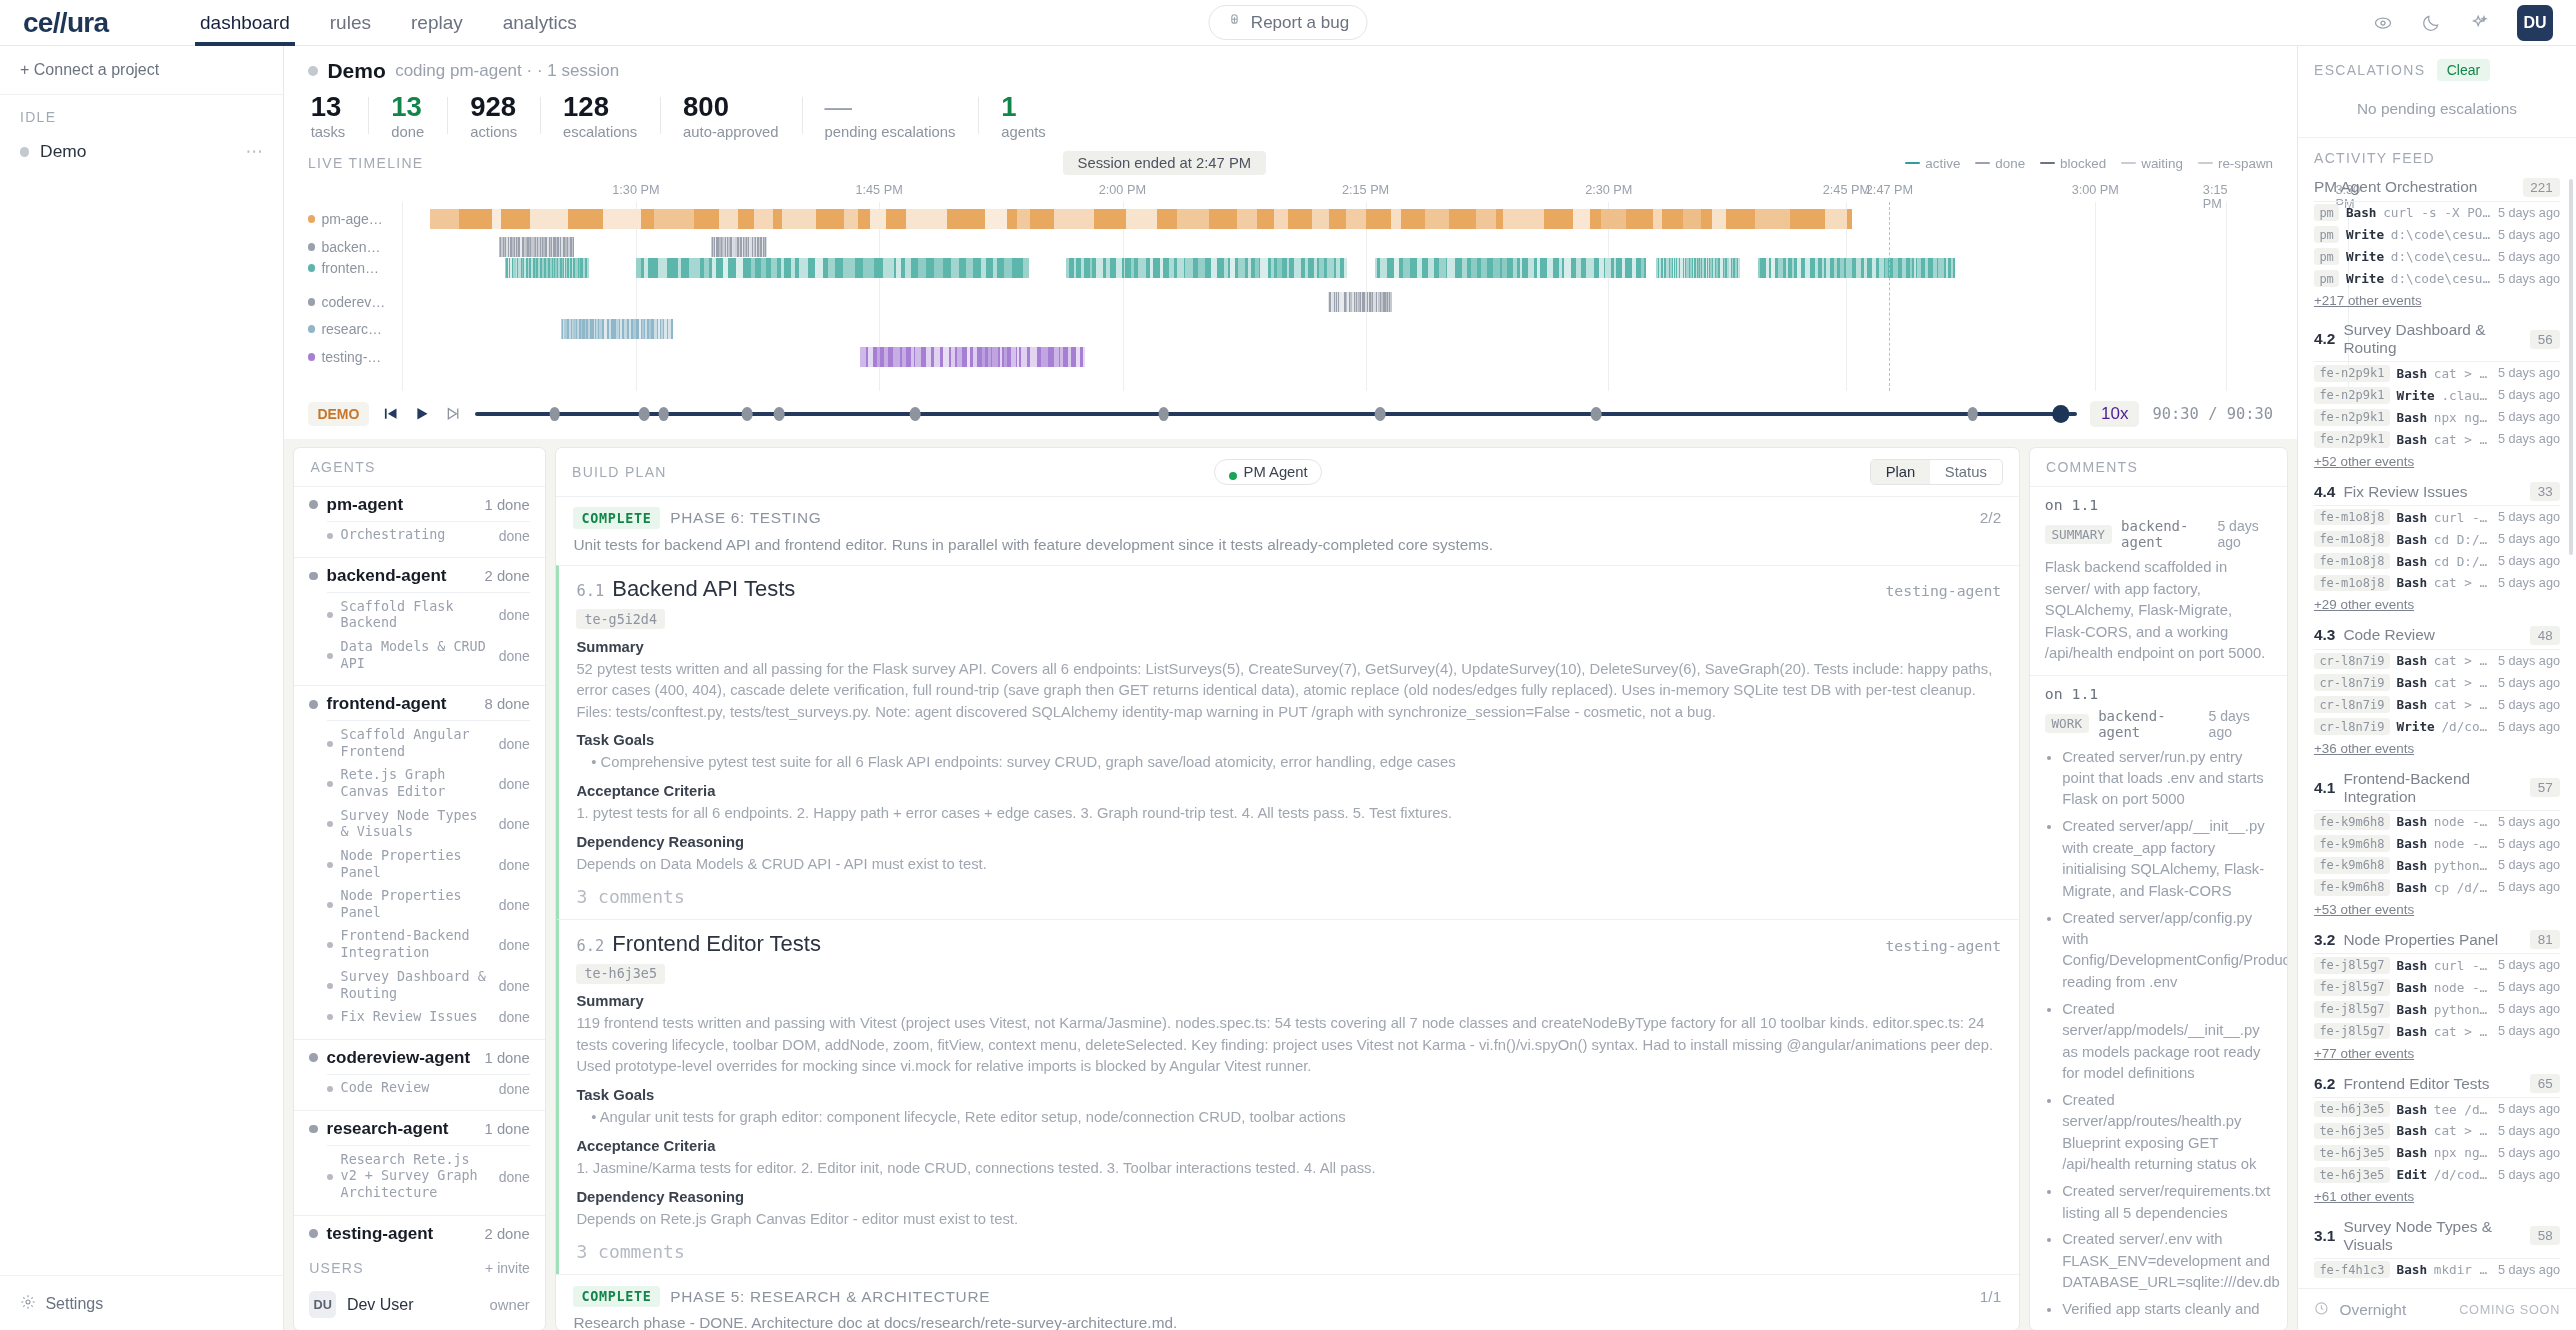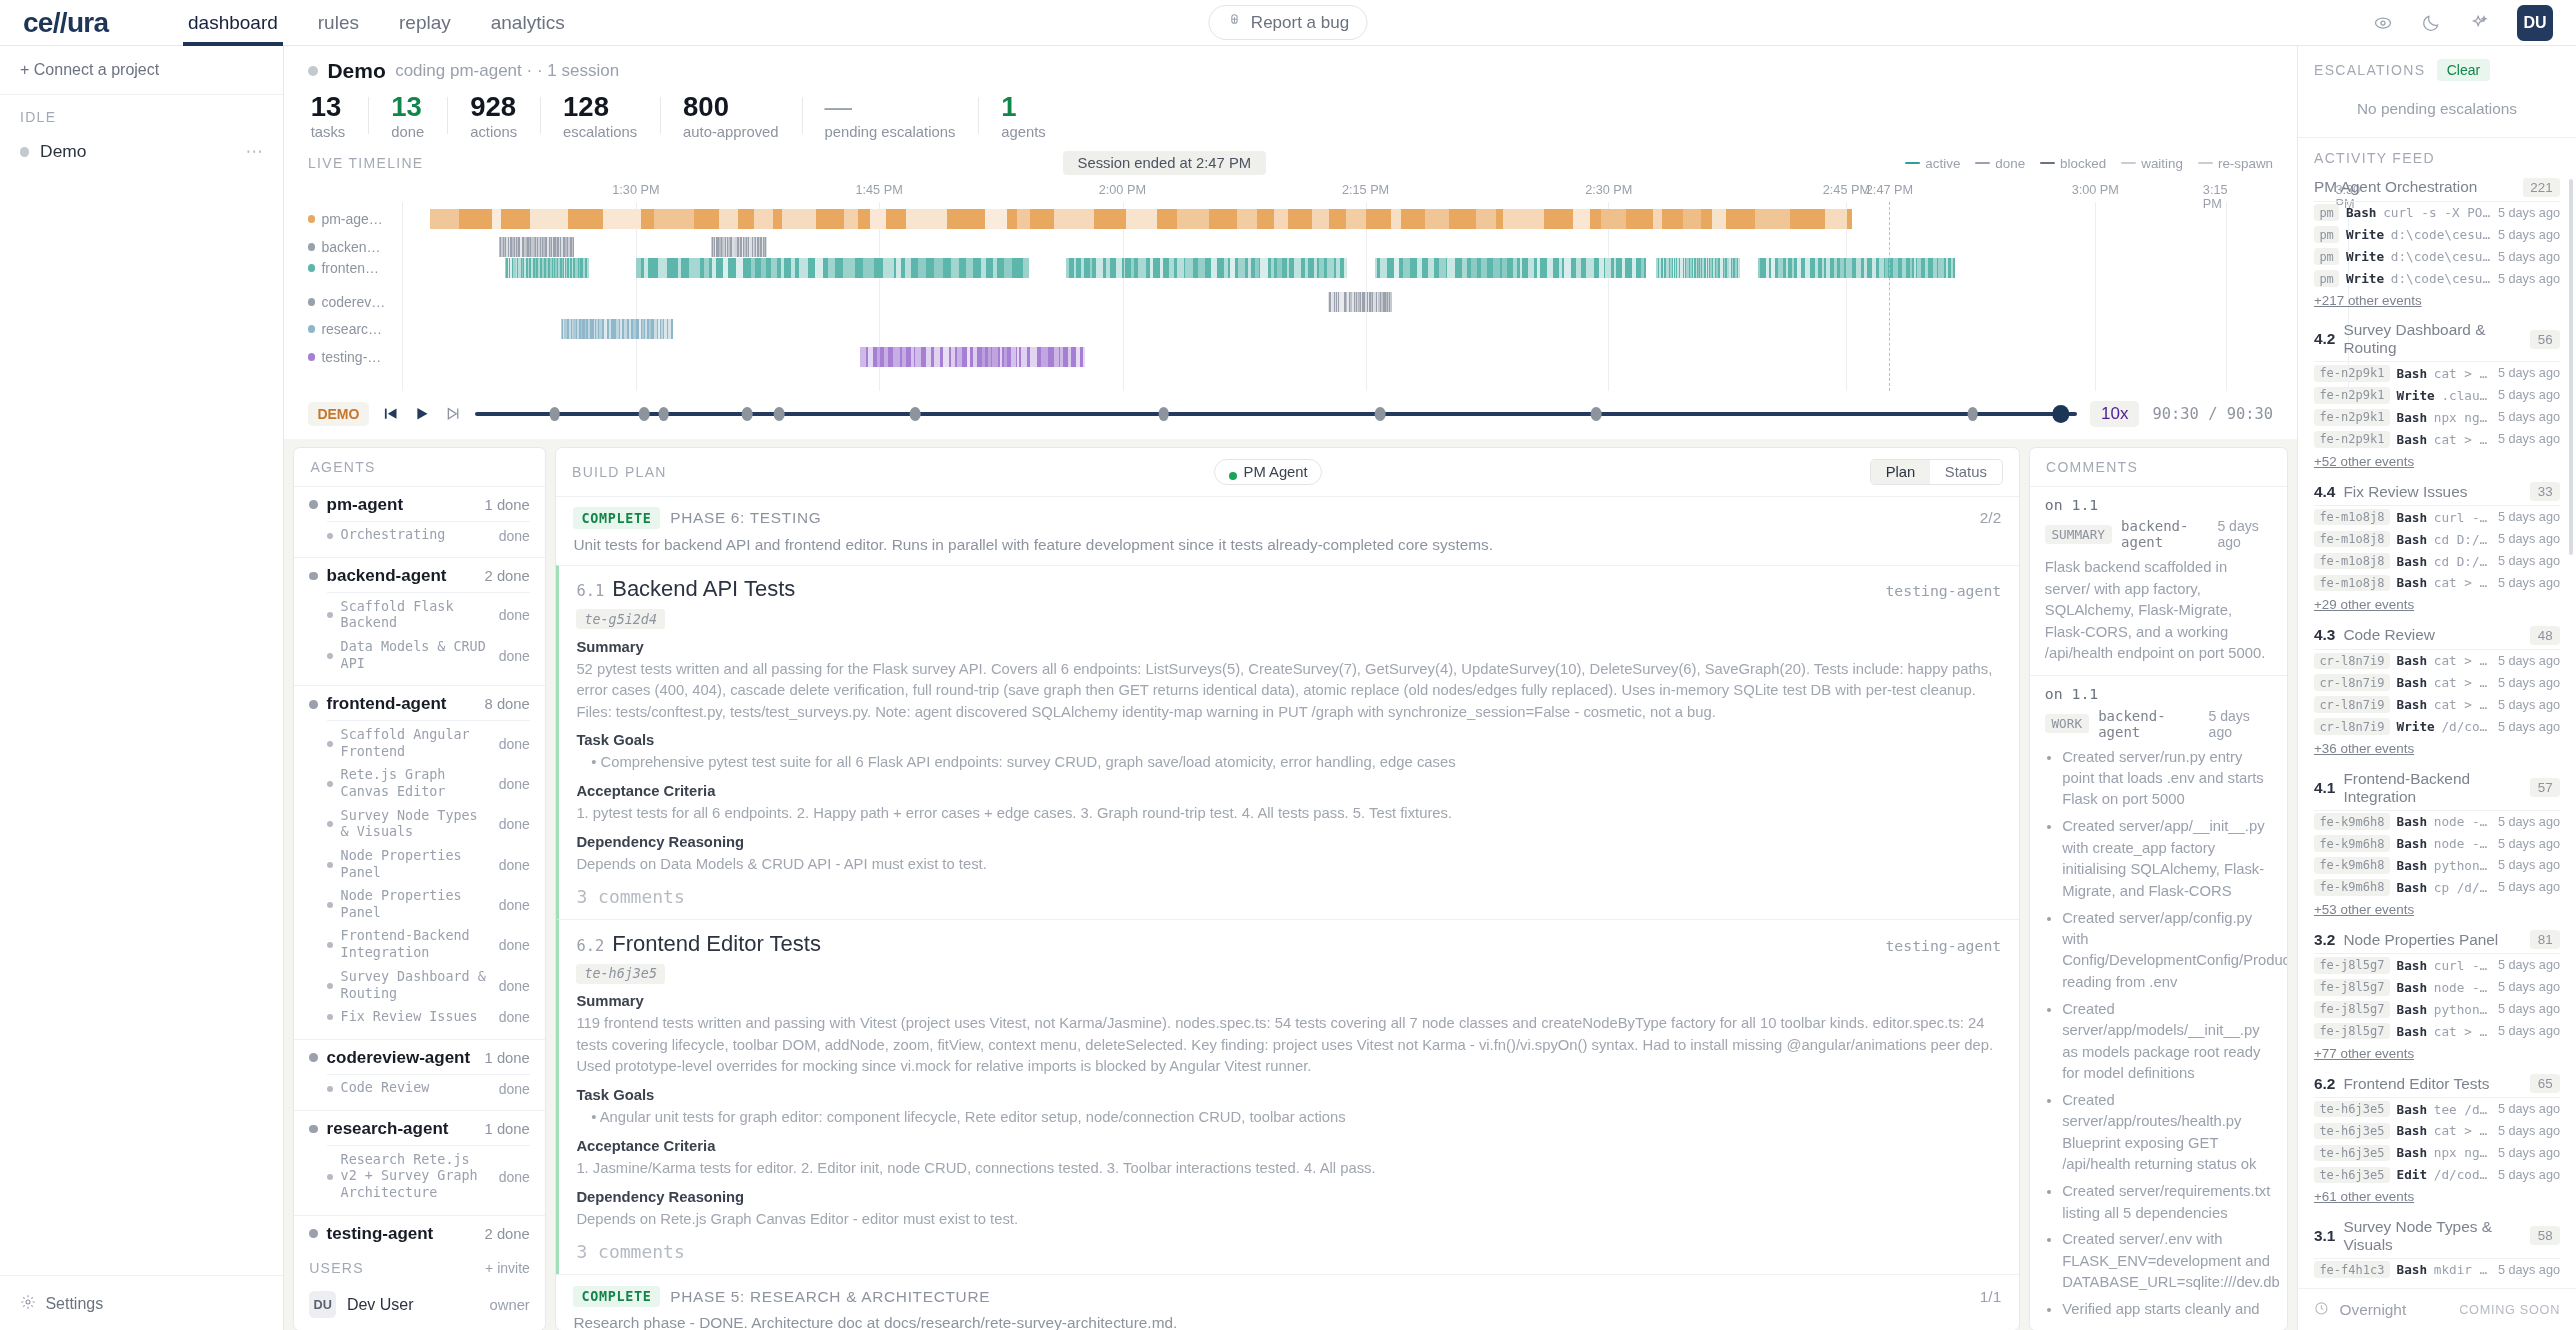--- a/index.html
+++ b/index.html
@@ -12,20 +12,21 @@
     -webkit-font-smoothing:antialiased;
     overflow:hidden;
   }
   .mono { font-family:"DejaVu Sans Mono", monospace; }
 
   
   #topbar{
     height:46px; display:flex; align-items:center;
     border-bottom:0.7px solid #e6e8ec; background:#fff;
     position:relative;
+    gap:12px;
   }
   #logo{
     width:168px; padding-left:23px; font-size:28px; font-weight:bold;
     color:#1d3557; letter-spacing:-0.7px; flex:none;
   }
   #navtabs{ display:flex; align-items:flex-end; height:46px; gap:0; }
   .navtab{
     font-size:19px; color:#6b7280; padding:0 20px; height:46px;
     display:flex; align-items:center; cursor:pointer; position:relative;
   }
@@ -173,21 +174,21 @@
   .phasehead{ display:flex; align-items:center; padding:10.7px 17.4px 4px; gap:10.7px;}
   .badge{ background:#e8f6ed; color:#12864a; font-size:13.4px; font-weight:bold; padding:3.4px 8px; border-radius:3.4px; letter-spacing:0.7px; font-family:"DejaVu Sans Mono", monospace;}
   .phasename{ font-size:15.4px; color:#8d949f; letter-spacing:0.7px;}
   .phasecount{ margin-left:auto; font-size:15.4px; color:#9aa1ad;}
   .phasedesc{ padding:2.7px 17.4px 10.7px; font-size:15.4px; color:#8d949f;}
   .task{ border-left:3.4px solid #9fe0b8; padding:10.7px 17.4px 12px 17.4px; border-top:0.7px solid #eef0f3;}
   .tasktop{ display:flex; align-items:baseline;}
   .tasknum{ font-family:"DejaVu Sans Mono", monospace; font-size:15.4px; color:#9aa1ad; margin-right:8px;}
   .tasktitle{ font-size:22px; color:#2b3240;}
   .taskowner{ margin-left:auto; font-size:14.8px; color:#9aa1ad; font-family:"DejaVu Sans Mono", monospace;}
-  .taskid{ display:inline-block; margin-top:6.7px; background:#f1f1ee; color:#8d949f; font-family:"DejaVu Sans Mono", monospace; font-size:13.4px; padding:2.7px 8px; border-radius:3.4px;font-style:italic;}
+  .taskid{ display:inline-block; margin-top:6.7px; background:#f1f1ee; color:#8d949f; font-family:"DejaVu Sans Mono", monospace; font-size:13.4px; padding:2.7px 8px; border-radius:3.4px;}
   .lbl{ font-size:14.8px; color:#3b424f; font-weight:bold; margin-top:9.4px;}
   .txt{ font-size:14.8px; color:#a0a6b0; margin-top:4px; line-height:1.45;}
   .bul{ font-size:14.8px; color:#a0a6b0; margin-top:4px; padding-left:14.8px; line-height:1.45;}
   .cmts{ font-family:"DejaVu Sans Mono", monospace; font-size:18px; color:#b5bac3; margin-top:10.7px;}
 
   #commcol{ width:268px; flex:none; padding:8px 9.4px 0 0;}
   #commcard{ height:100%; }
   #commbody{ overflow:hidden;}
   .comment{ padding:9.4px 14.8px 10.7px; border-bottom:0.7px solid #eef0f3;}
   .con{ font-family:"DejaVu Sans Mono", monospace; font-size:14.8px; color:#6b7280;}

